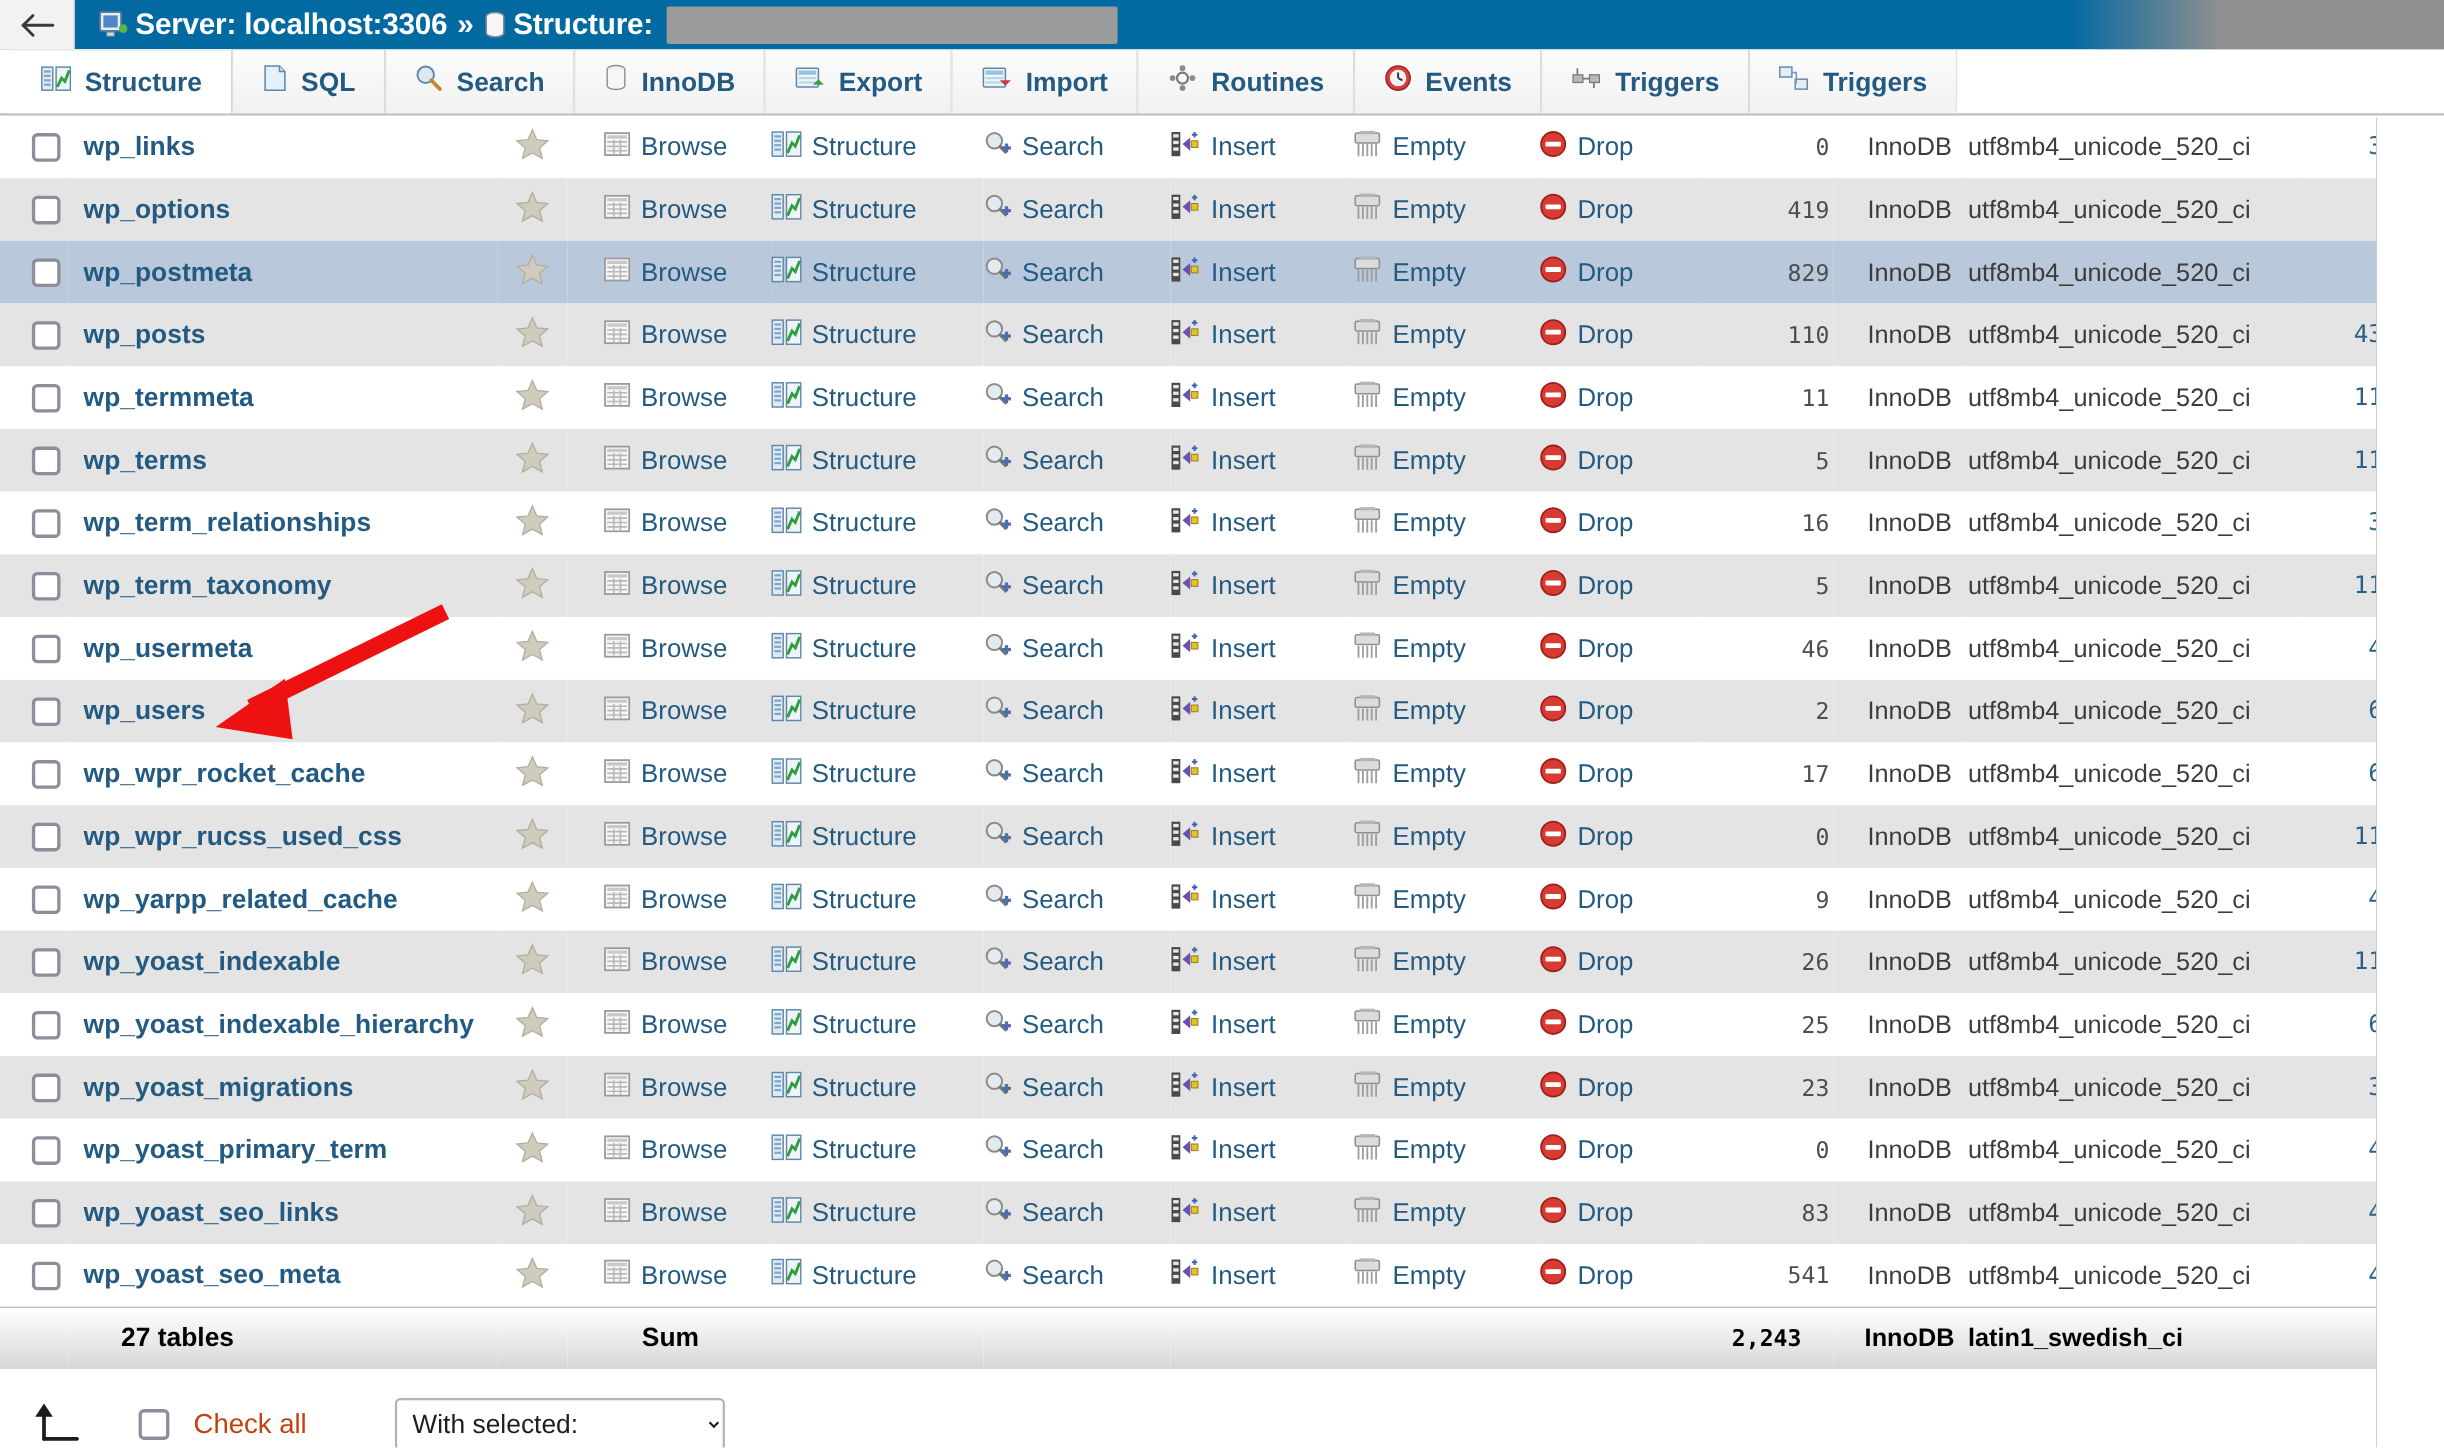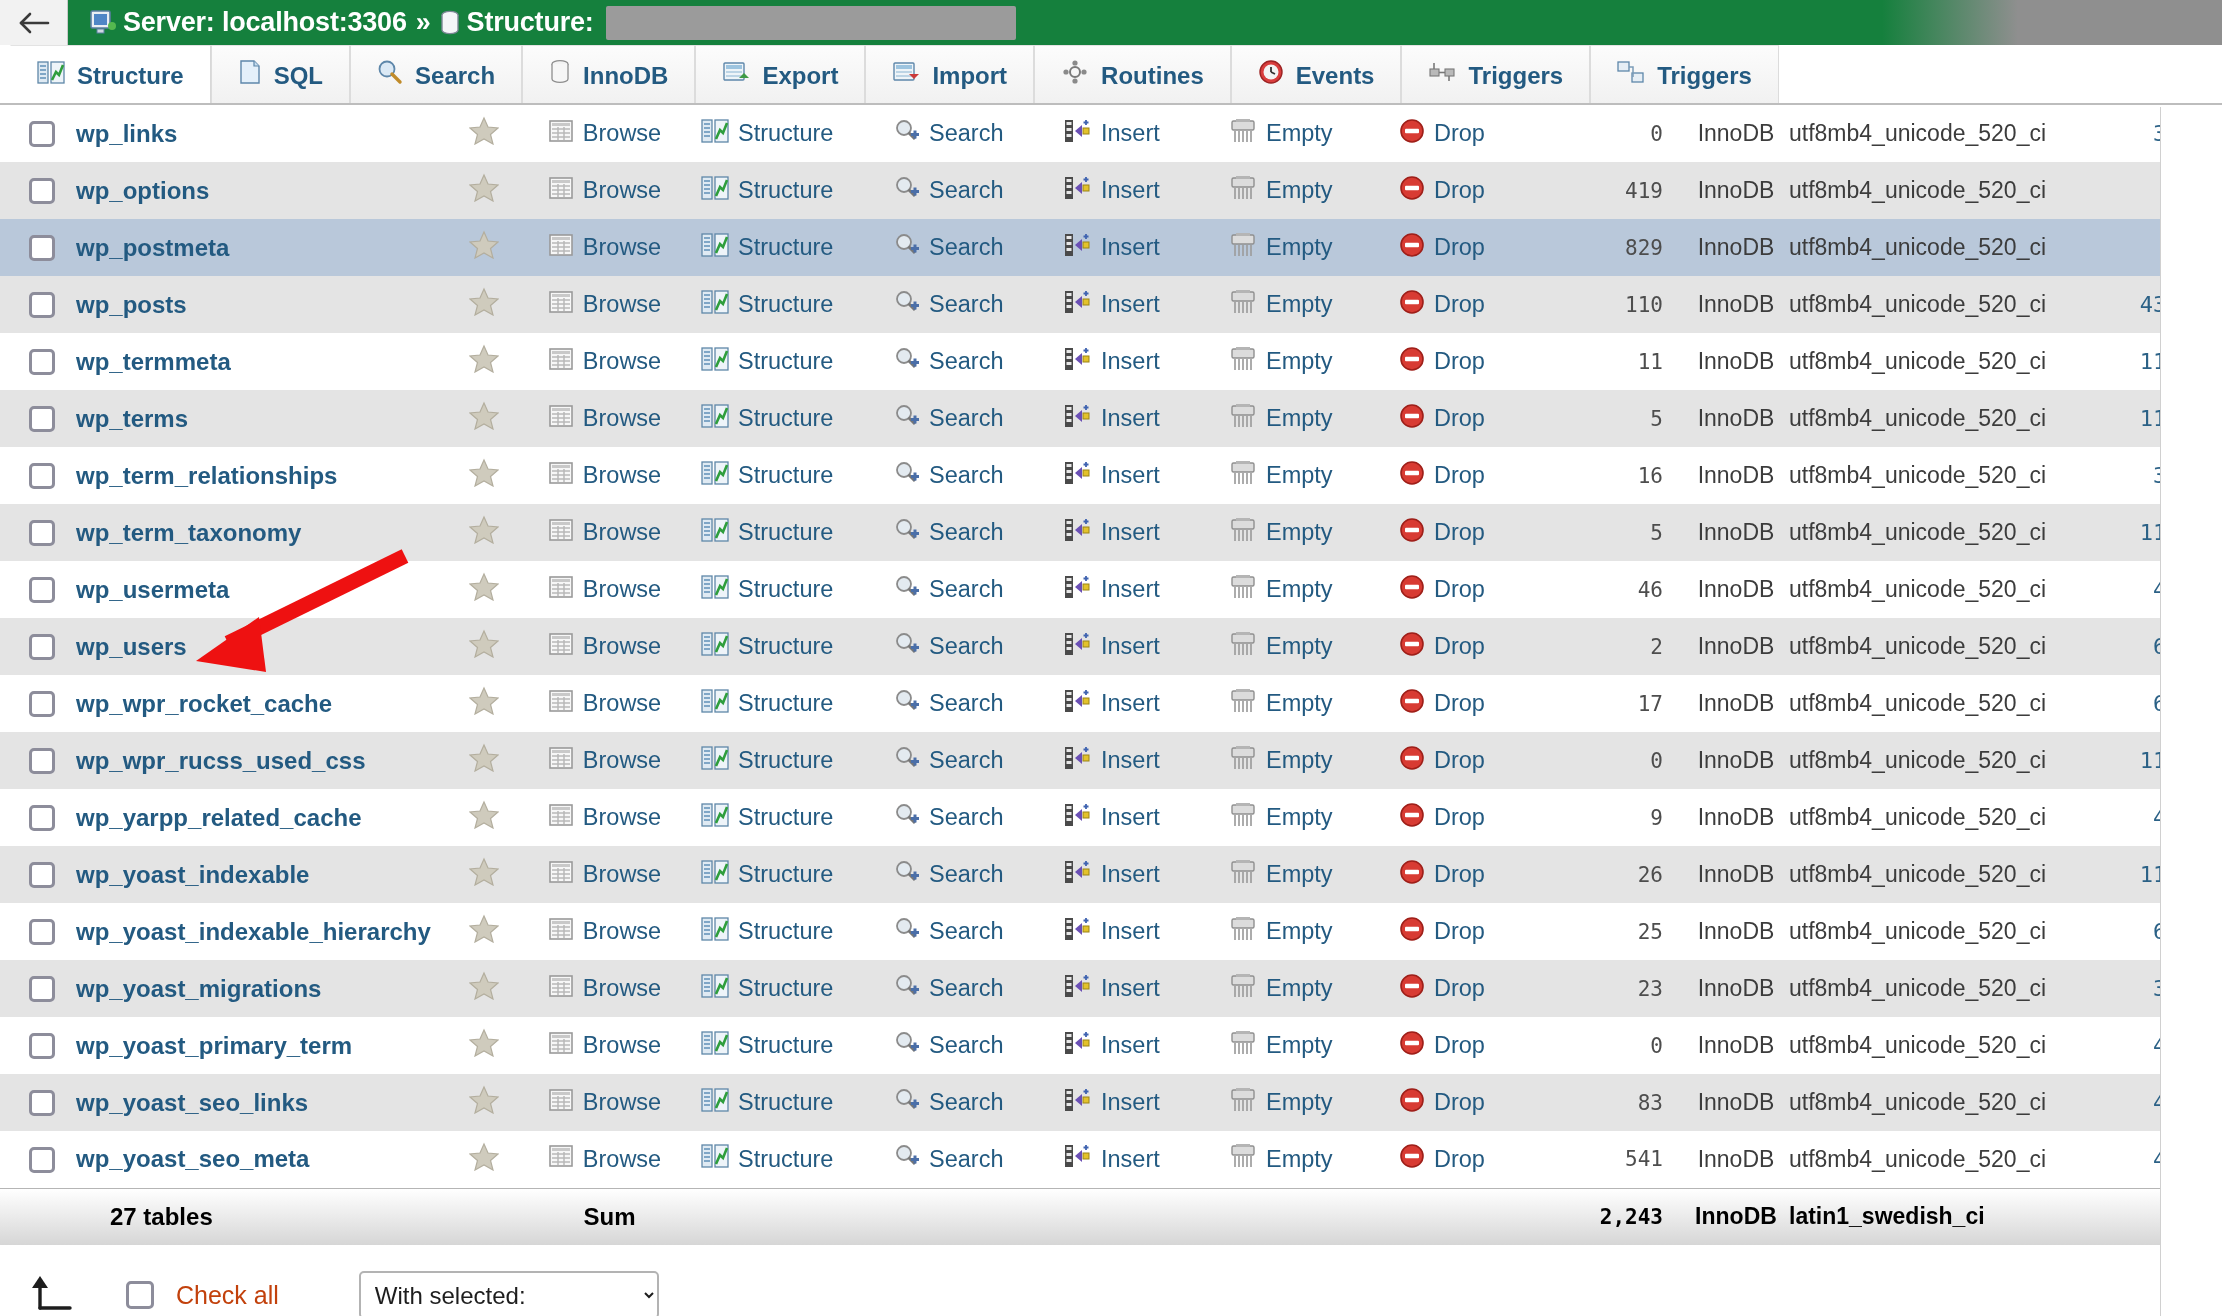--- a/index.html
+++ b/index.html
@@ -9,21 +9,21 @@
     background: #ffffff;
     font-family: "Liberation Sans", sans-serif;
     overflow: hidden;
   }
   body { position: relative; }
 
   
   .topbar {
     position: relative;
     height: 45px;
-    background: #15803d;
+    background: #0369a1;
     display: flex;
     overflow: hidden;
   }
   .back-btn {
     width: 68px; height: 45px;
     background: #f2f2f2;
     display: flex; align-items: center; justify-content: center;
     flex: 0 0 auto;
     border-right: 1px solid #c9c9c9;
   }
@@ -169,21 +169,21 @@
   
   .sumrow {
     background: linear-gradient(to bottom, #ffffff 0%, #d6d6d6 100%);
     font-weight: 700;
     height: 50px;
     border-top: 1px solid #b5b5b5;
   }
   .sumrow td { font-weight: 700; color: #000; vertical-align: middle; }
   .sumrow .name-cell { color:#000; font-size: 24px; padding-left: 48px !important; }
   .sumrow .sum-label { font-size: 24px; color:#000; padding-left: 10px; }
-  .sumrow .rows-cell { color:#000; font-weight: 700; font-size: 21px; }
+  .sumrow .rows-cell { color:#000; font-weight: 700; font-size: 21px; text-align: center; }
   .sumrow .engine-cell, .sumrow .coll-cell { color:#000; }
   .sumrow .size-cell { color:#000; font-weight:700; }
 
   
   .bottombar {
     display: flex;
     align-items: center;
     gap: 0;
     padding: 26px 0 0 28px;
     background: #fff;

